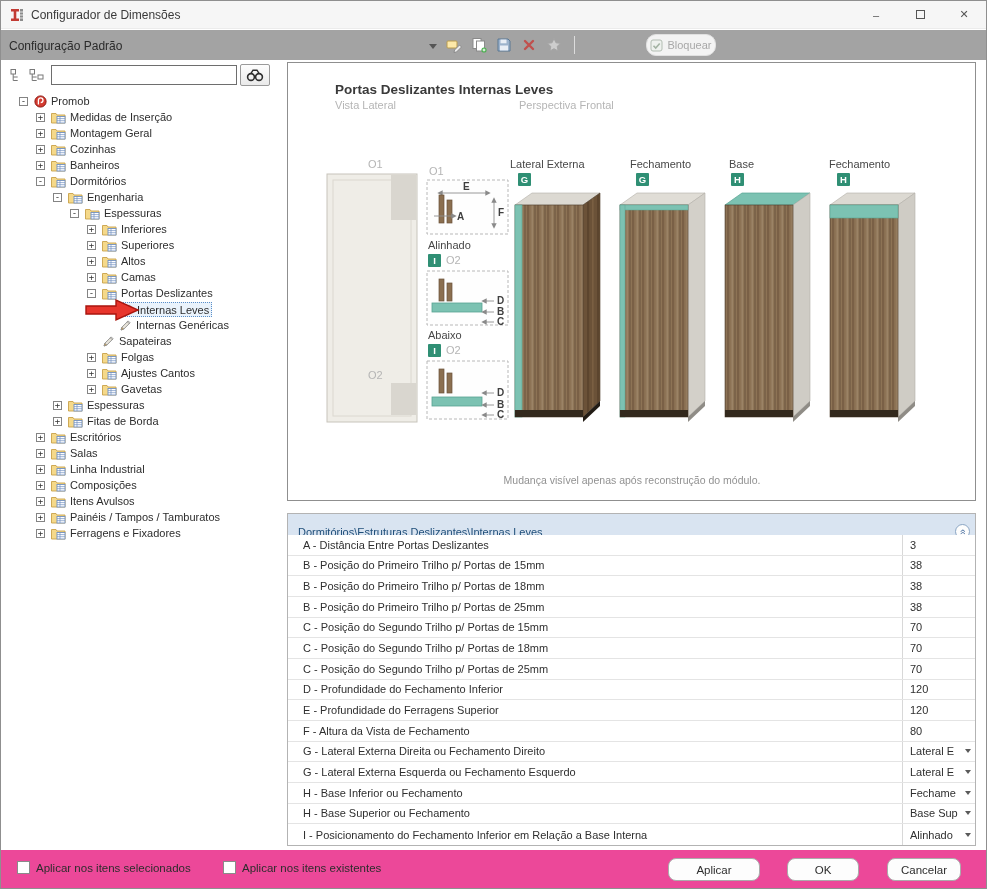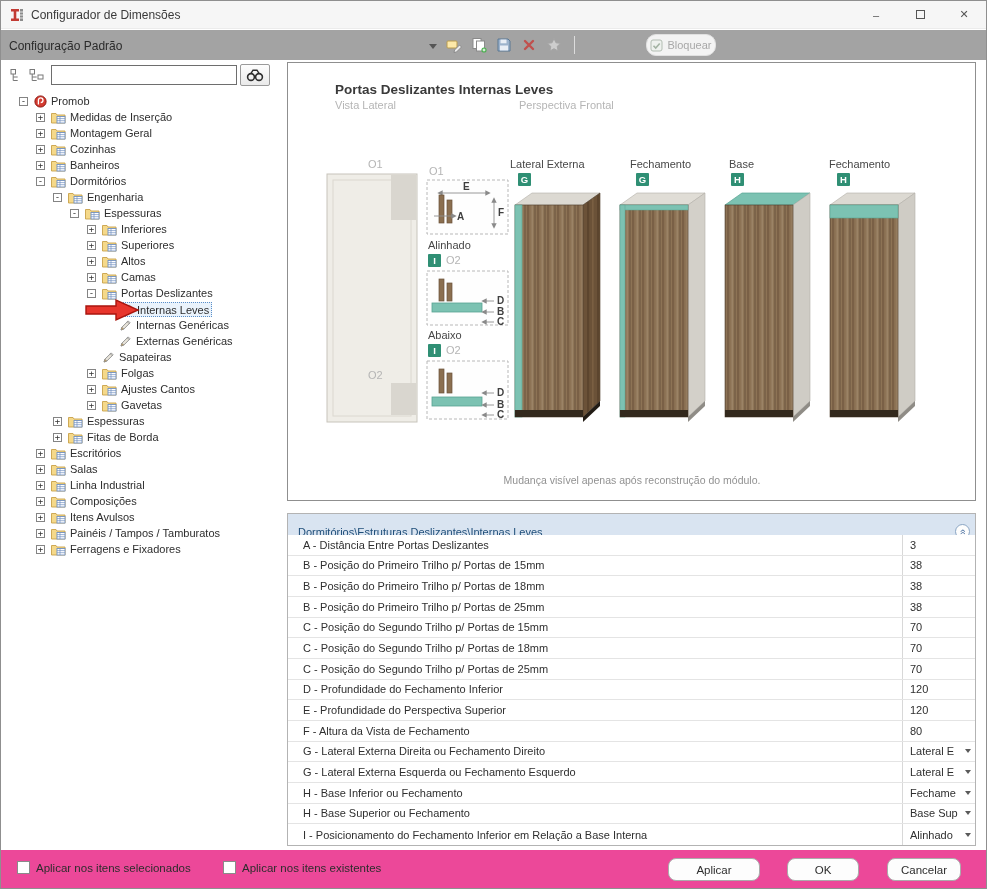--- a/index.html
+++ b/index.html
@@ -359,33 +359,20 @@
             <span class="tree-icon">
               <svg width="13" height="13" viewBox="0 0 13 13">
                 <path d="M2 11 l0.9-2.8 6.3-6.3 1.9 1.9-6.3 6.3 z" fill="#e8e4da" stroke="#8b8b8b" stroke-width="0.9"></path>
                 <path d="M8.3 2.8 l1.9 1.9" stroke="#8b8b8b" stroke-width="0.9"></path>
                 <path d="M2 11 l0.9-2.8 1.9 1.9 z" fill="#caa25a" stroke="#8b8b8b" stroke-width="0.6"></path>
               </svg>
             </span>
             <span>Internas Genéricas</span>
           </span>
         </div>
-        <div class="tree-row" style="padding-left: 95px;">
-          <span class="expander-spacer"></span>
-          <span class="node-body">
-            <span class="tree-icon">
-              <svg width="13" height="13" viewBox="0 0 13 13">
-                <path d="M2 11 l0.9-2.8 6.3-6.3 1.9 1.9-6.3 6.3 z" fill="#e8e4da" stroke="#8b8b8b" stroke-width="0.9"></path>
-                <path d="M8.3 2.8 l1.9 1.9" stroke="#8b8b8b" stroke-width="0.9"></path>
-                <path d="M2 11 l0.9-2.8 1.9 1.9 z" fill="#caa25a" stroke="#8b8b8b" stroke-width="0.6"></path>
-              </svg>
-            </span>
-            <span>Externas Genéricas</span>
-          </span>
-        </div>
         <div class="tree-row" style="padding-left: 78px;">
           <span class="expander-spacer"></span>
           <span class="node-body">
             <span class="tree-icon">
               <svg width="13" height="13" viewBox="0 0 13 13">
                 <path d="M2 11 l0.9-2.8 6.3-6.3 1.9 1.9-6.3 6.3 z" fill="#e8e4da" stroke="#8b8b8b" stroke-width="0.9"></path>
                 <path d="M8.3 2.8 l1.9 1.9" stroke="#8b8b8b" stroke-width="0.9"></path>
                 <path d="M2 11 l0.9-2.8 1.9 1.9 z" fill="#caa25a" stroke="#8b8b8b" stroke-width="0.6"></path>
               </svg>
             </span>
@@ -743,21 +730,21 @@
             <span class="val-text">70</span>
           </div>
         </div>
         <div class="param-row">
           <div class="param-label">D - Profundidade do Fechamento Inferior</div>
           <div class="param-value">
             <span class="val-text">120</span>
           </div>
         </div>
         <div class="param-row">
-          <div class="param-label">E - Profundidade do Perspectiva Superior</div>
+          <div class="param-label">E - Profundidade do Ferragens Superior</div>
           <div class="param-value">
             <span class="val-text">120</span>
           </div>
         </div>
         <div class="param-row">
           <div class="param-label">F - Altura da Vista de Fechamento</div>
           <div class="param-value">
             <span class="val-text">80</span>
           </div>
         </div>

